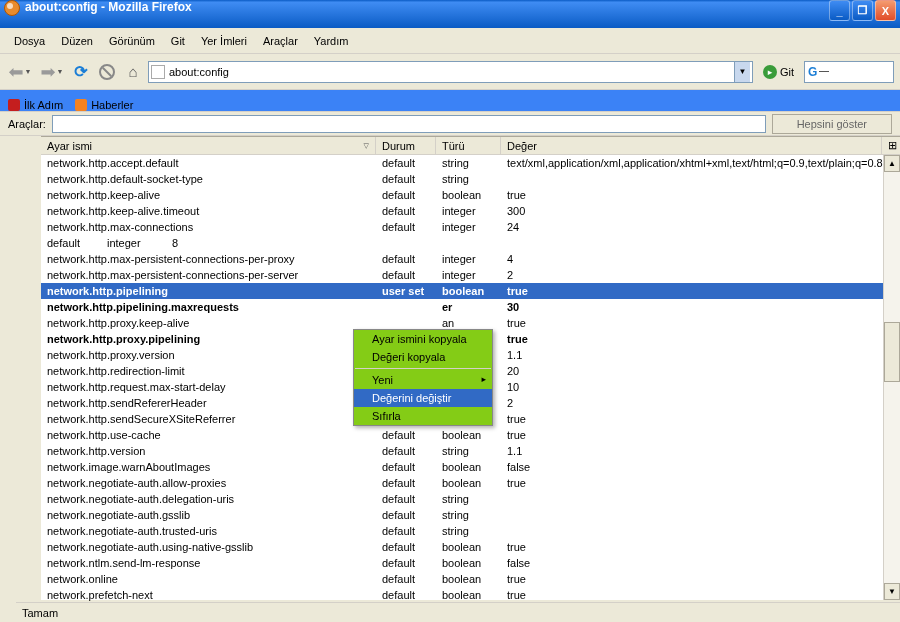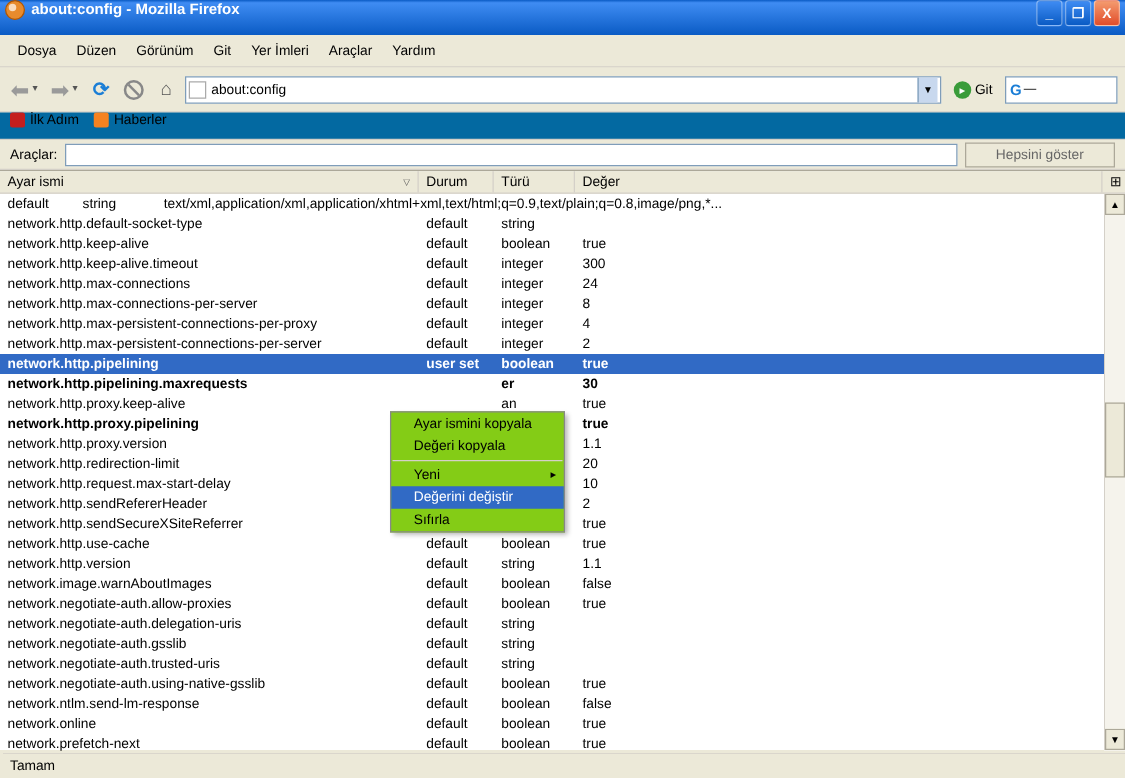--- a/index.html
+++ b/index.html
@@ -24,28 +24,28 @@
 .stop-icon::after { content:''; position:absolute; width:12px; height:2px; background:#888; top:5px; left:0; transform:rotate(45deg);}
 .home-icon { color:#555; font-size:15px; }
 .url-bar { flex: 1; display: flex; align-items: center; background: white; border: 1px solid #7f9db9; height: 22px; padding: 0 2px; }
 .url-icon { width:14px; height:14px; background:#fff; border:1px solid #aaa; margin-right:4px; }
 .url-input { flex:1; border:none; outline:none; font-size:11px; height:18px; }
 .url-drop { width:16px; background:#c8d8ee; height:20px; display:flex; align-items:center; justify-content:center; font-size:8px; color:#000; border-left:1px solid #7f9db9;}
 .go-btn { display:flex; align-items:center; gap:3px; padding:0 6px; }
 .go-circle { width:14px; height:14px; background:#3a9c3a; border-radius:50%; display:flex; align-items:center; justify-content:center; color:white; font-size:9px;}
 .search-box { width: 90px; background:white; border:1px solid #7f9db9; height:22px; display:flex; align-items:center; padding:0 3px; }
 .search-g { color:#1b7ed6; font-weight:bold; font-size:12px; margin-right:2px;}
-.bmbar { background:#0369a1; height:22px; display:flex; align-items:flex-start; padding:0 8px; gap:12px; border-bottom:1px solid #d4d0c8;}
+.bmbar { background:#3b82f6; height:22px; display:flex; align-items:flex-end; padding:0 8px; gap:12px; border-bottom:1px solid #d4d0c8;}
 .bm-item { display:flex; align-items:center; gap:4px; font-size:11px; }
 .bm-red { width:12px; height:12px; background:#c41e1e; border-radius:2px;}
 .bm-rss { width:12px; height:12px; background:#f58220; border-radius:2px; position:relative;}
 .filter-bar { background:#ece9d8; height:24px; display:flex; align-items:center; padding:4px 8px; gap:6px; border-bottom:1px solid #d4d0c8;}
 .filter-input { flex:1; border:1px solid #7f9db9; height:18px; padding:0 4px; background:white; font-size:11px;}
 .show-all-btn { height:20px; padding:0 24px; border:1px solid #aca899; background:#ece9d8; font-size:11px; color:#666;}
-.table-container { position:relative; background:white; height: 464px; border-top:1px solid #aca899;}
+.table-container { position:relative; background:white; height: 464px; border-top:1px solid #aca899;margin-left:41px;}
 .thead { display:flex; background:#ece9d8; border-bottom:1px solid #d4d0c8; height:18px; position:sticky; top:0;}
 .th { padding:2px 6px; border-right:1px solid #d4d0c8; font-size:11px; display:flex; align-items:center; }
 .th-name { width: 335px; }
 .th-status { width: 60px; }
 .th-type { width: 65px; }
 .th-value { flex:1; }
 .th-end { width: 18px; border-right:none;}
 .th-sort { font-size:7px; margin-left:auto; color:#555;}
 .tbody { overflow-y:auto; max-height:446px;}
 .row { display:flex; height:16px; align-items:center; font-size:11px; }
@@ -58,21 +58,21 @@
 .c-value { flex:1; }
 .scrollbar-v { position:absolute; right:0; top:18px; bottom:0; width:17px; background:#ece9d8; border-left:1px solid #d4d0c8; display:flex; flex-direction:column;}
 .sb-btn { height:17px; background:#ece9d8; border:1px solid #aca899; display:flex; align-items:center; justify-content:center; font-size:8px;}
 .sb-track { flex:1; background:#f5f3ec; position:relative;}
 .sb-thumb { position:absolute; left:0; right:0; top:150px; height:60px; background:#ece9d8; border:1px solid #aca899;}
 .context-menu { position:absolute; left:312px; top:192px; width:140px; background:#84cc16; border:1px solid #888; box-shadow:2px 2px 4px rgba(0,0,0,0.3); z-index:100; font-size:11px;}
 .ctx-item { padding:3px 18px 3px 18px; }
 .ctx-item.highlight { background:#316ac5; color:white; }
 .ctx-item.sub::after { content:'▸'; float:right; font-size:9px; margin-right:-12px;}
 .ctx-sep { height:1px; background:#d4d0c8; margin:2px 1px;}
-.statusbar { position:fixed; bottom:0; left:2px; right:0; height:20px; background:#ece9d8; border-top:1px solid #d4d0c8; padding:2px 6px; font-size:11px; display:flex; align-items:center;}
+.statusbar { position:fixed; bottom:0; left:16px; right:0; height:20px; background:#ece9d8; border-top:1px solid #d4d0c8; padding:2px 6px; font-size:11px; display:flex; align-items:center;}
 </style>
 </head>
 <body>
 
 <div class="titlebar">
   <div class="titlebar-icon"></div>
   <div class="titlebar-text">about:config  -  Mozilla Firefox</div>
   <div class="win-buttons">
     <div class="win-btn win-min">_</div>
     <div class="win-btn win-max">❐</div>
@@ -146,20 +146,21 @@
         <span>Ayar ismi</span>
         <span class="th-sort">▽</span>
       </div>
     <div class="th th-status">Durum</div>
     <div class="th th-type">Türü</div>
     <div class="th th-value">Değer</div>
     <div class="th th-end">⊞</div>
   </div>
   <div class="tbody" id="tbody">
       <div class="row">
+        <div class="cell c-name">network.http.accept.default</div>
         <div class="cell c-status">default</div>
         <div class="cell c-type">string</div>
         <div class="cell c-value">text/xml,application/xml,application/xhtml+xml,text/html;q=0.9,text/plain;q=0.8,image/png,*...</div>
       </div>
       <div class="row">
         <div class="cell c-name">network.http.default-socket-type</div>
         <div class="cell c-status">default</div>
         <div class="cell c-type">string</div>
         <div class="cell c-value"></div>
       </div>
@@ -175,21 +176,20 @@
         <div class="cell c-type">integer</div>
         <div class="cell c-value">300</div>
       </div>
       <div class="row">
         <div class="cell c-name">network.http.max-connections</div>
         <div class="cell c-status">default</div>
         <div class="cell c-type">integer</div>
         <div class="cell c-value">24</div>
       </div>
       <div class="row">
-        <div class="cell c-name">network.http.max-connections-per-server</div>
         <div class="cell c-status">default</div>
         <div class="cell c-type">integer</div>
         <div class="cell c-value">8</div>
       </div>
       <div class="row">
         <div class="cell c-name">network.http.max-persistent-connections-per-proxy</div>
         <div class="cell c-status">default</div>
         <div class="cell c-type">integer</div>
         <div class="cell c-value">4</div>
       </div>

